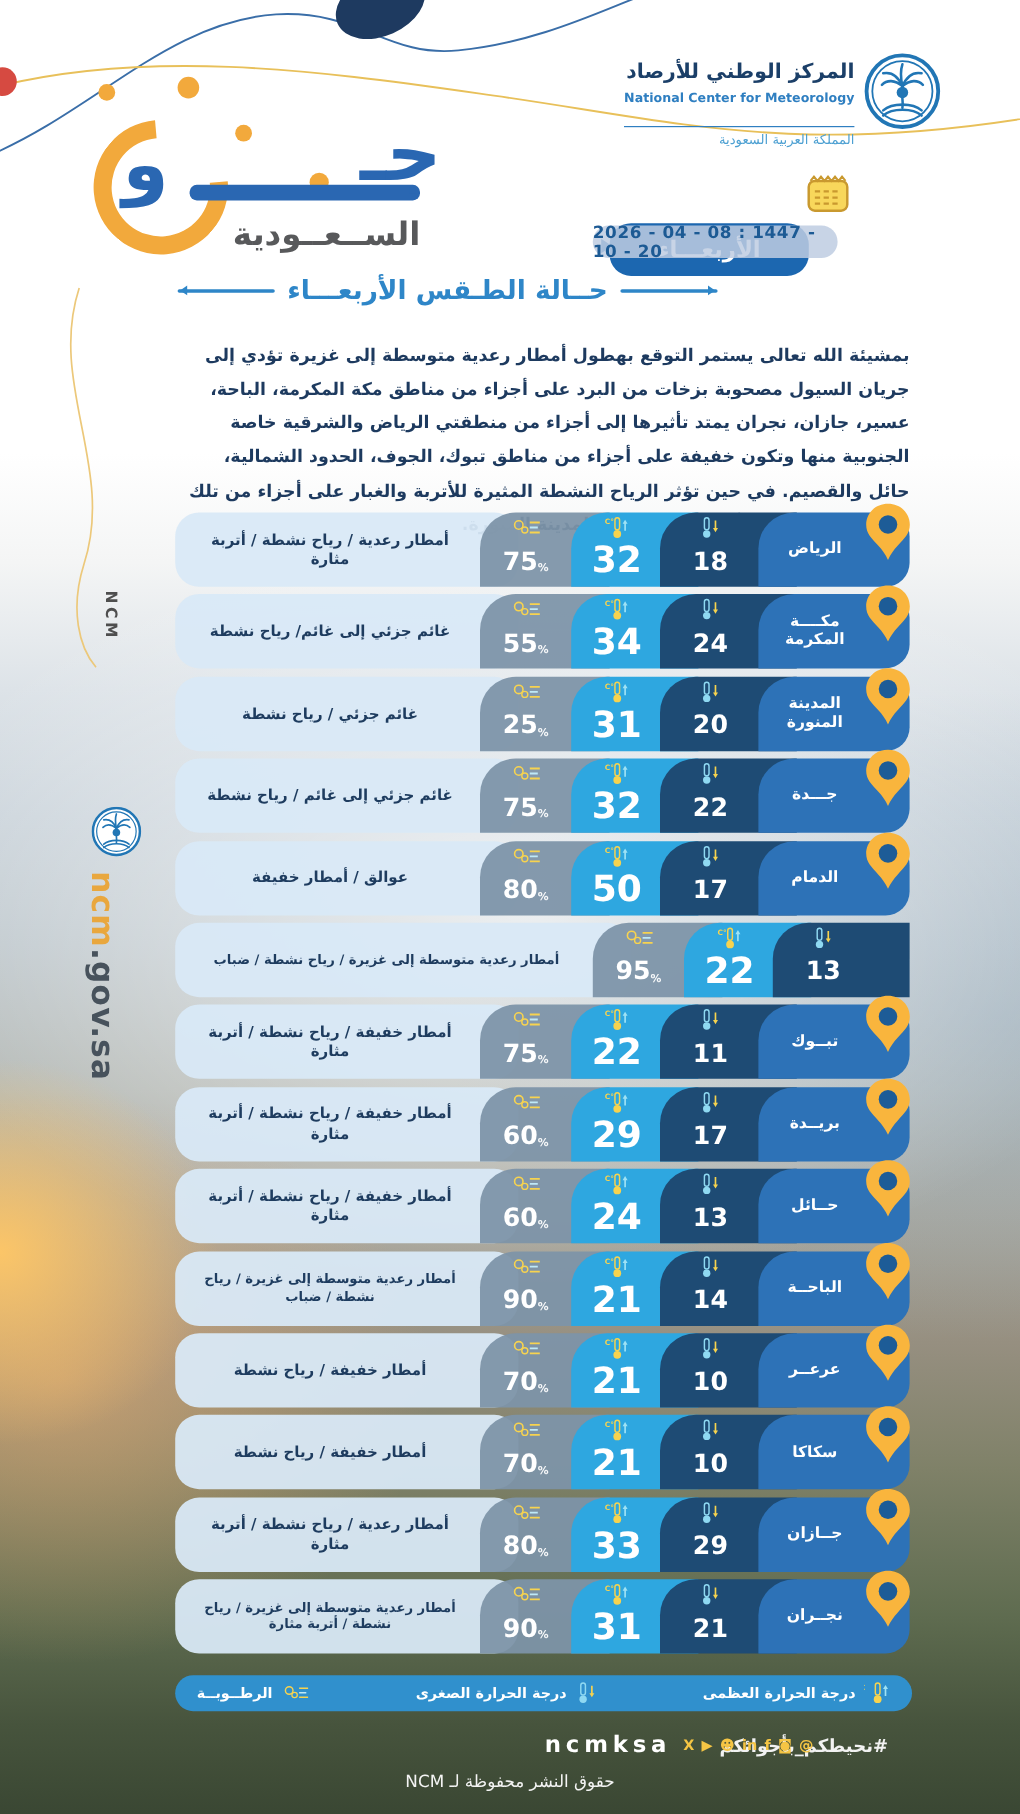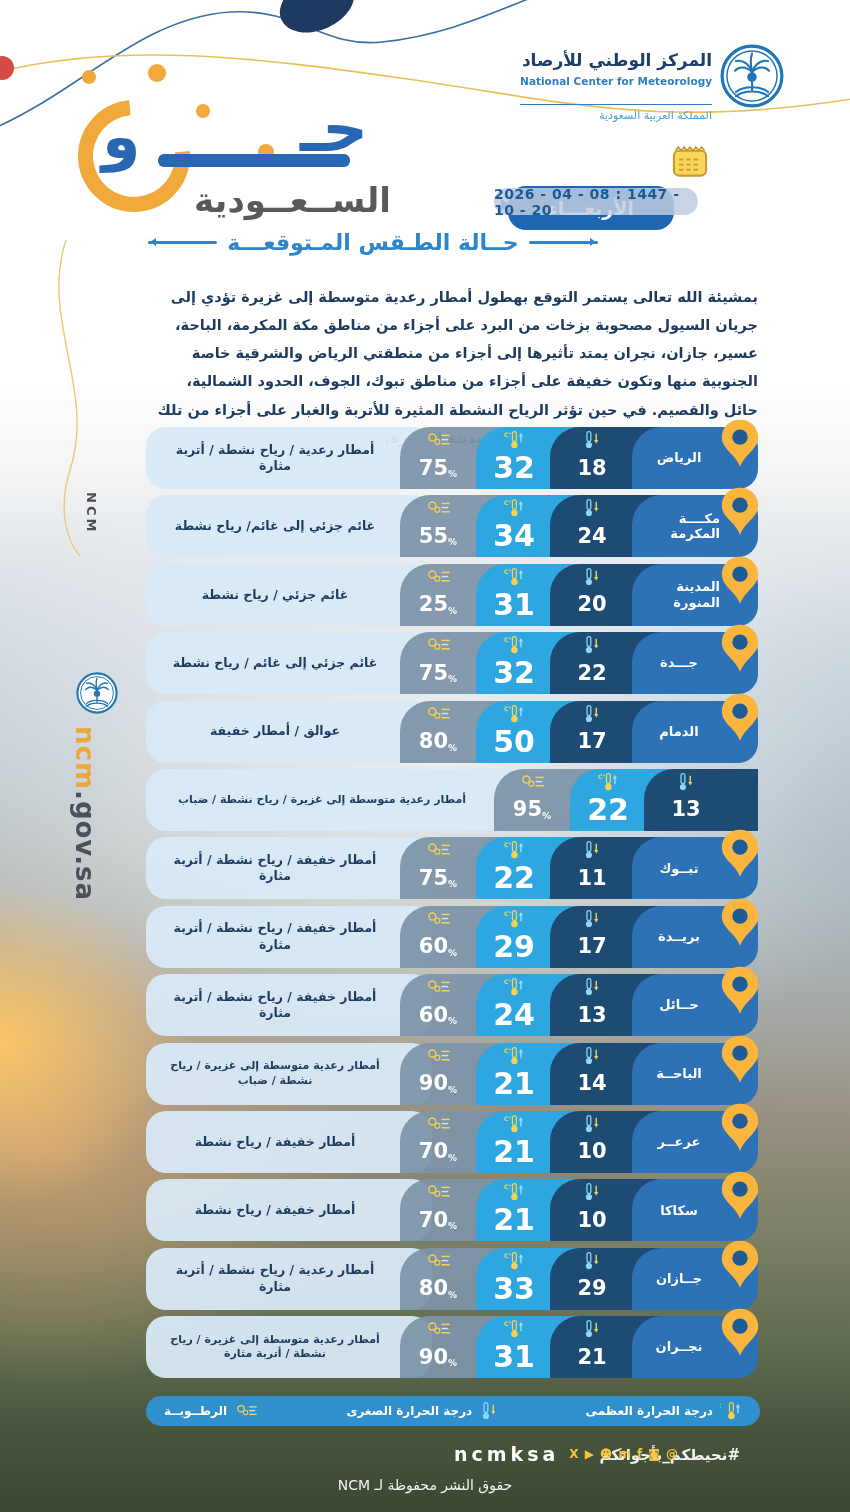--- a/index.html
+++ b/index.html
@@ -19,21 +19,21 @@
   .deco-curves{left:0;top:0;pointer-events:none;}
   .red-dot{left:-10px;top:56px;width:24px;height:24px;border-radius:50%;background:#d64a41;}
   .navy-blob{left:278px;top:-22px;width:78px;height:52px;border-radius:50%;background:#1e3a60;transform:rotate(-24deg);}
   
   .jaw{left:62px;top:52px;width:320px;height:190px;direction:ltr;}
   .jaw .ring{position:absolute;left:16px;top:48px;width:112px;height:112px;border-radius:50%;
     border:15px solid #f2a93c;border-top-color:transparent;transform:rotate(40deg);}
   .jaw .waw{position:absolute;left:40px;top:48px;font-size:62px;font-weight:bold;color:#2a67b2;}
   .jaw .bar{position:absolute;left:96px;top:102px;width:192px;height:13px;background:#2a67b2;border-radius:6px;}
   .jaw .jeem{position:absolute;left:238px;top:40px;font-size:64px;font-weight:bold;color:#2a67b2;}
-  .jaw .saudia{position:absolute;left:132px;top:128px;font-size:34px;font-weight:bold;color:#58595b;letter-spacing:1px;}
+  .jaw .saudia{position:absolute;left:132px;top:128px;font-size:27px;font-weight:bold;color:#58595b;letter-spacing:1px;}
   .jaw .dot{position:absolute;border-radius:50%;background:#f2a93c;}
   
   .org{right:66px;top:42px;width:330px;text-align:left;direction:ltr;}
   .org .emblem{position:absolute;right:0;top:2px;}
   .org .txt{position:absolute;right:72px;top:8px;text-align:right;width:250px;}
   .org .l1{font-size:17px;font-weight:bold;color:#1b3f68;}
   .org .l2{font-size:10.5px;color:#2f7fc1;font-weight:bold;border-bottom:1.5px solid #2f7fc1;padding-bottom:17px;display:inline-block;margin-top:4px;}
   .org .l3{font-size:11px;color:#4da0d2;margin-top:4px;letter-spacing:1px;}
   
   .day-pill{right:176px;top:146px;width:166px;height:44px;background:#1c67b0;border-radius:18px;
@@ -60,21 +60,21 @@
   .desc-text{font-size:12.5px;font-weight:bold;color:#1e3c5f;text-align:center;line-height:1.3;direction:rtl;}
   .desc-text.small{font-size:11px;}
   .seg.hum{width:108px;margin-left:-32px;z-index:2;background:rgba(125,148,168,0.94);border-radius:30px 0 0 0;padding-right:30px;}
   .seg.hum .val{font-size:21px;}
   .pct{font-size:9px;opacity:.95;align-self:flex-end;margin:0 2px 10px 0;color:#fff;font-weight:bold;}
   .seg.max{width:106px;margin-left:-32px;z-index:3;background:#2ea7e0;border-radius:30px 0 0 0;padding-right:30px;}
   .seg.max .val{font-size:30px;}
   .seg.min{width:114px;margin-left:-32px;z-index:4;background:#1e4b74;border-radius:30px 0 0 0;padding-right:30px;}
   .seg.min .val{font-size:21px;}
   .seg.city{width:126px;margin-left:-32px;z-index:5;background:#2d72b7;border-radius:30px 20px 20px 0;padding:0 38px 0 6px;justify-content:center;}
-  .city-name{font-size:13px;font-weight:bold;color:#fff;text-align:right;line-height:1.2;direction:rtl;}
+  .city-name{font-size:13px;font-weight:bold;color:#fff;text-align:center;line-height:1.2;direction:rtl;}
   .pin{position:absolute;right:-2px;top:-9px;z-index:7;}
   
   .legend{right:90px;top:1396px;width:614px;height:30px;background:rgba(47,147,211,0.96);border-radius:16px;
     display:flex;align-items:center;justify-content:space-between;padding:0 18px;direction:rtl;}
   .lg-item{display:flex;align-items:center;gap:7px;color:#fff;font-size:12px;font-weight:bold;}
   
   .hashtag{right:110px;top:1446px;color:#f2f2f2;font-size:15px;font-weight:bold;}
   .socials{left:430px;top:1443px;direction:ltr;display:flex;align-items:center;gap:6px;}
   .handle{color:#fff;font-size:19px;font-weight:bold;letter-spacing:4px;margin-right:4px;margin-left:24px;}
   .soc{color:#f5c544;font-size:12px;font-weight:bold;line-height:1;}
@@ -180,21 +180,21 @@
   </div>
   <svg class="abs cal" width="38" height="38">
       <use href="#sym-cal"></use>
     </svg>
   <div class="abs date-pill">
     <span>2026 - 04 - 08 : 1447 - 10 - 20</span>
   </div>
 
   <div class="abs sec-title">
     <div class="line r"></div>
-    <h1>حــالة الطـقس المـتوقعـــة</h1>
+    <h1>حــالة الطـقس الأربعـــاء</h1>
     <div class="line l"></div>
   </div>
   <p class="abs para">بمشيئة الله تعالى يستمر التوقع بهطول أمطار رعدية متوسطة إلى غزيرة تؤدي إلى جريان السيول مصحوبة بزخات من البرد على أجزاء من مناطق مكة المكرمة، الباحة، عسير، جازان، نجران يمتد تأثيرها إلى أجزاء من منطقتي الرياض والشرقية خاصة الجنوبية منها وتكون خفيفة على أجزاء من مناطق تبوك، الجوف، الحدود الشمالية، حائل والقصيم. في حين تؤثر الرياح النشطة المثيرة للأتربة والغبار على أجزاء من تلك المناطق كذلك على أجزاء من منطقة المدينة المنورة.</p>
 
   <div class="abs rows" id="rows">
     <div class="row">
       <div class="seg desc">
         <span class="desc-text">أمطار رعدية / رياح نشطة / أتربة مثارة</span>
       </div>
       <div class="seg hum">

